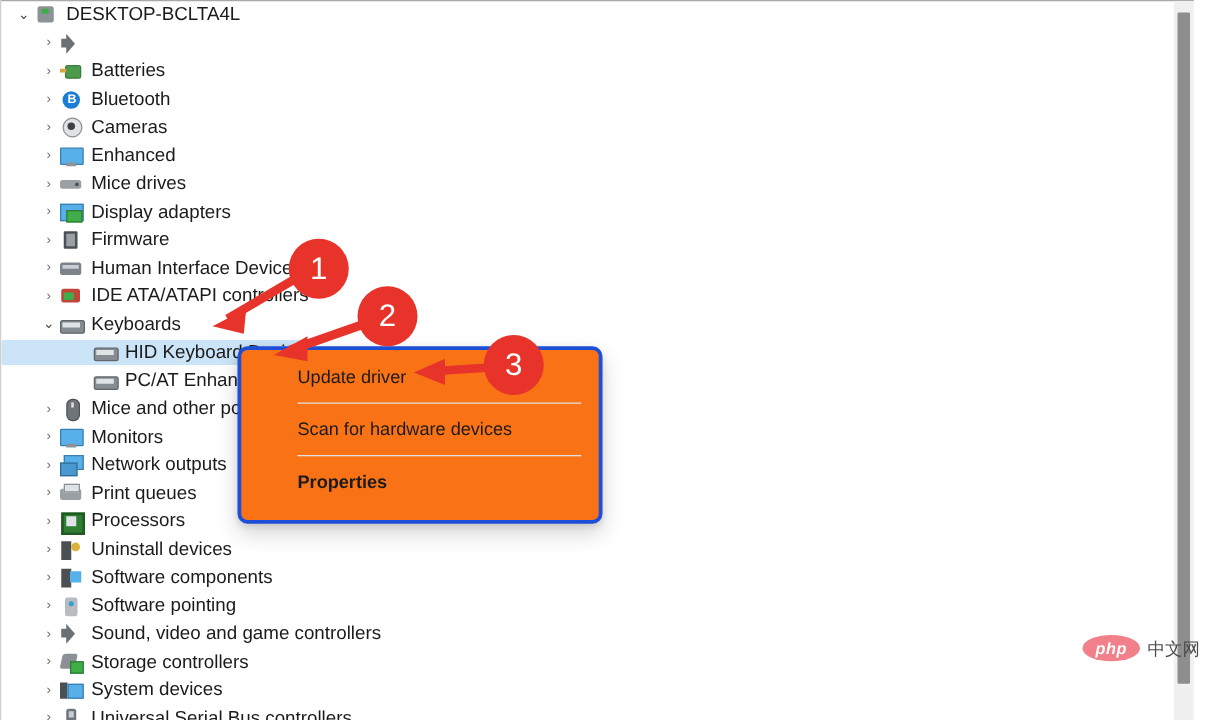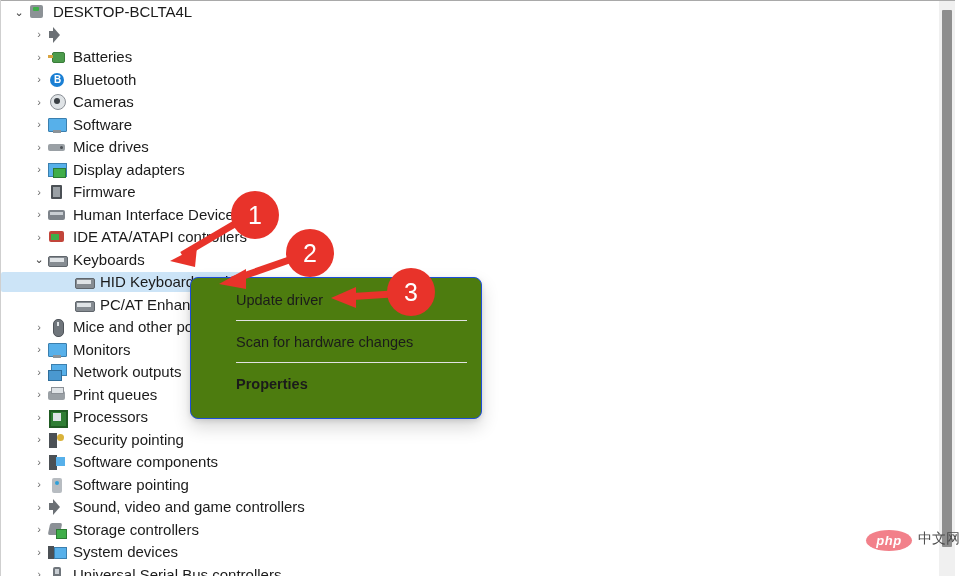--- a/index.html
+++ b/index.html
@@ -156,22 +156,22 @@
   .ic-usb::before{content:"";position:absolute;left:6px;top:1px;width:8px;height:14px;background:#6f757b;border-radius:2px;}
   .ic-usb::after{content:"";position:absolute;left:8px;top:3px;width:4px;height:5px;background:#c9ced3;}
 
   
   #context-menu {
     position: absolute;
     left: 190px;
     top: 277px;
     width: 292px;
     height: 142px;
-    background: #4d7c0f;
-    border: 1px solid #1d4ed8;
+    background: #f97316;
+    border: 3px solid #1d4ed8;
     border-radius: 8px;
     box-shadow: 0 8px 18px rgba(0,0,0,0.16), 0 2px 5px rgba(0,0,0,0.10);
     box-sizing: border-box;
     padding: 6px 0;
     z-index: 30;
   }
   .menu-item {
     height: 31px;
     display: flex;
     align-items: center;
@@ -232,23 +232,23 @@
     position: absolute;
     top: 0; right: 0;
     width: 14px; height: 576px;
     background: #ffffff;
   }
 
   
   #watermark {
     position: absolute;
     left: 866px;
-    top: 530px;
+    top: 508px;
     display: flex;
-    align-items: flex-start;
+    align-items: flex-end;
     gap: 6px;
     z-index: 70;
   }
   .wm-php {
     width: 46px; height: 21px;
     background: #f2808a;
     border-radius: 50%;
     color: #ffffff;
     font-size: 13px;
     font-style: italic;
@@ -304,21 +304,21 @@
         <div class="row-inner lvl1">
           <span class="chev ">›</span>
           <span class="ico ic-camera"></span>
           <span class="lbl">Cameras</span>
         </div>
       </div>
       <div class="tree-row">
         <div class="row-inner lvl1">
           <span class="chev ">›</span>
           <span class="ico ic-monitor"></span>
-          <span class="lbl">Software</span>
+          <span class="lbl">Enhanced</span>
         </div>
       </div>
       <div class="tree-row">
         <div class="row-inner lvl1">
           <span class="chev ">›</span>
           <span class="ico ic-disk"></span>
           <span class="lbl">Mice drives</span>
         </div>
       </div>
       <div class="tree-row">
@@ -402,21 +402,21 @@
         <div class="row-inner lvl1">
           <span class="chev ">›</span>
           <span class="ico ic-cpu"></span>
           <span class="lbl">Processors</span>
         </div>
       </div>
       <div class="tree-row">
         <div class="row-inner lvl1">
           <span class="chev ">›</span>
           <span class="ico ic-security"></span>
-          <span class="lbl">Security pointing</span>
+          <span class="lbl">Uninstall devices</span>
         </div>
       </div>
       <div class="tree-row">
         <div class="row-inner lvl1">
           <span class="chev ">›</span>
           <span class="ico ic-swcomp"></span>
           <span class="lbl">Software components</span>
         </div>
       </div>
       <div class="tree-row">
@@ -452,21 +452,21 @@
           <span class="chev ">›</span>
           <span class="ico ic-usb"></span>
           <span class="lbl">Universal Serial Bus controllers</span>
         </div>
       </div>
     </div>
 
   <div id="context-menu">
       <div class="menu-item">Update driver</div>
       <div class="menu-sep"></div>
-      <div class="menu-item">Scan for hardware changes</div>
+      <div class="menu-item">Scan for hardware devices</div>
       <div class="menu-sep"></div>
       <div class="menu-item bold">Properties</div>
     </div>
 
   <div id="annotations">
     <svg viewBox="0 0 969 576">
       <defs>
         <marker id="ah" markerWidth="7" markerHeight="7" refX="1" refY="3.5" orient="auto">
           <polygon points="0,0 7,3.5 0,7" fill="#e8332a"></polygon>
         </marker>

